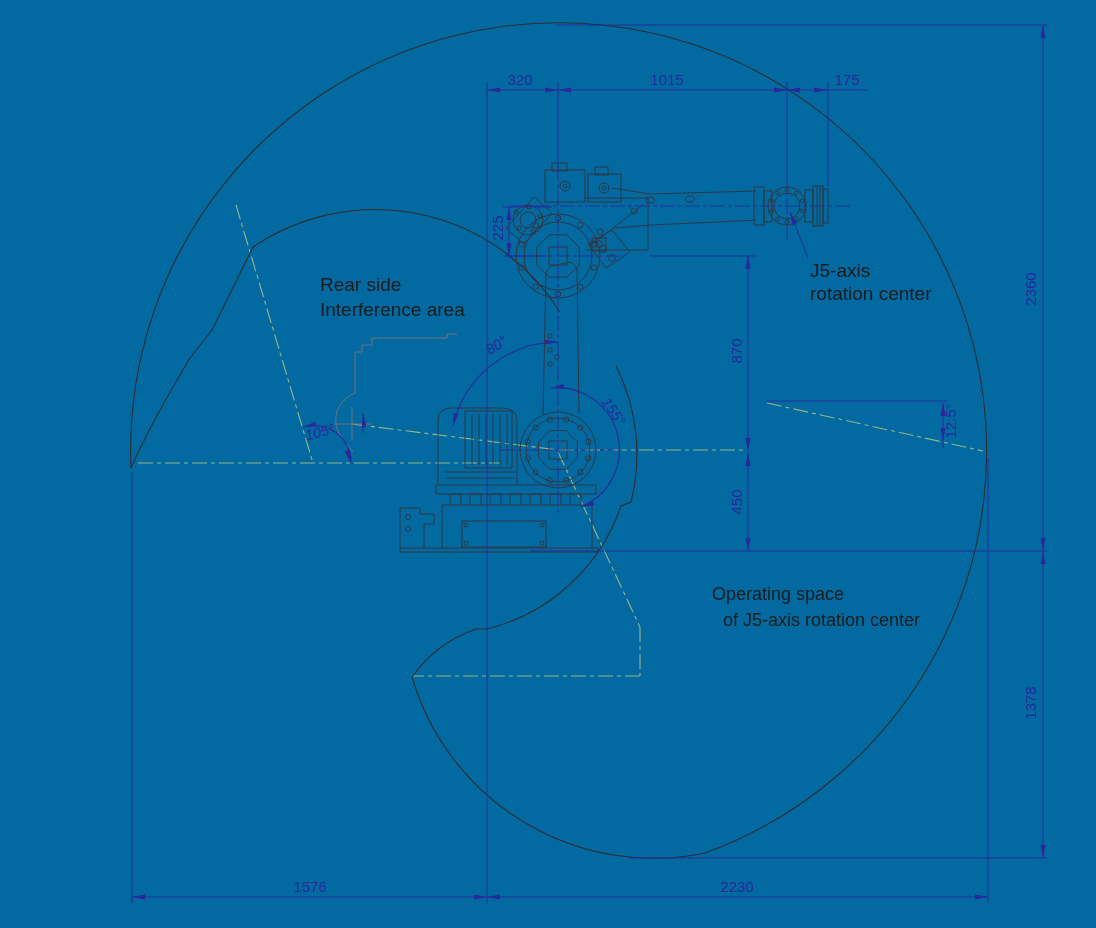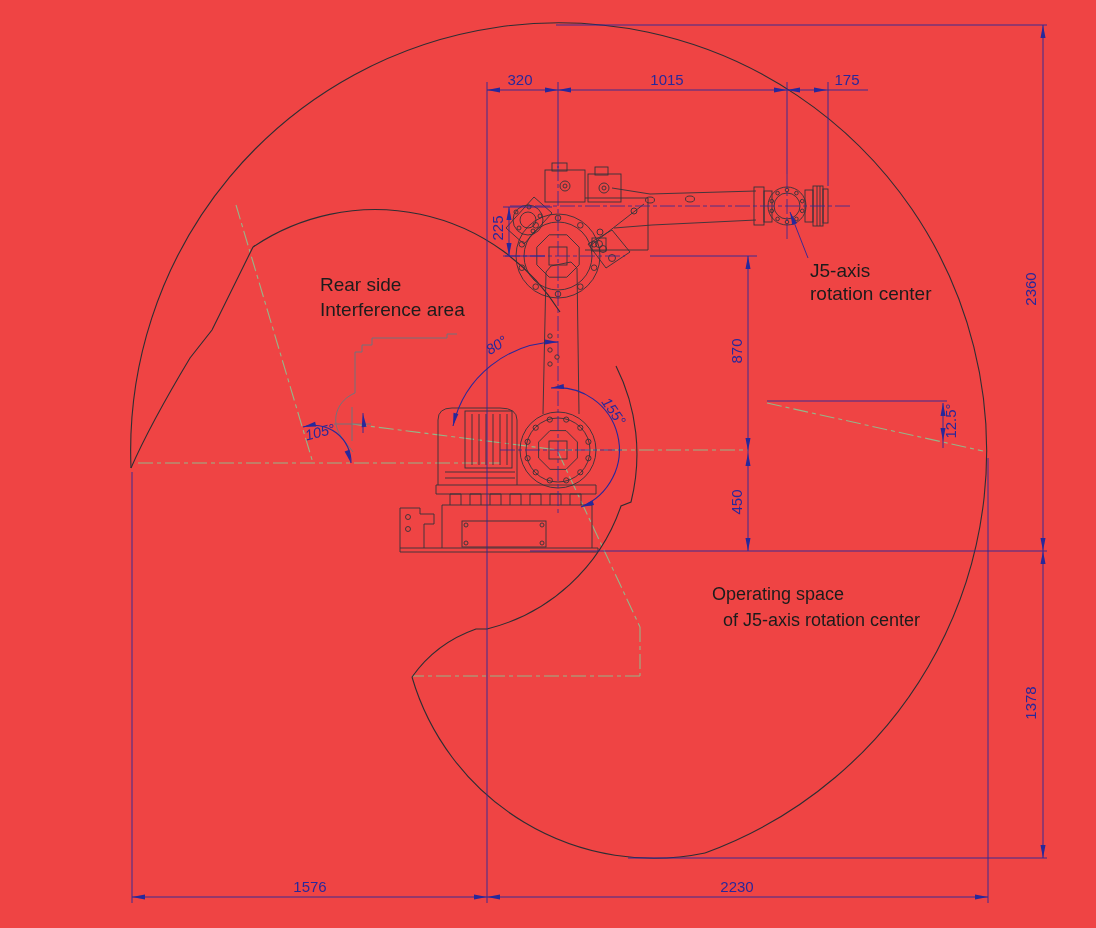--- a/index.html
+++ b/index.html
@@ -1,16 +1,16 @@
 <!DOCTYPE html>
 <html><head>
 <meta charset="utf-8">
 <style>
   html,body{margin:0;padding:0;background:#ffffff;}
-  #stage{position:relative;width:1096px;height:928px;background:#ef4444;overflow:hidden;
+  #stage{position:relative;width:1096px;height:928px;background:#0369a1;overflow:hidden;
          font-family:"Liberation Sans",sans-serif;}
   svg{position:absolute;left:0;top:0;}
   text{font-family:"Liberation Sans",sans-serif;}
   .dimtxt{font-size:15px;fill:#28289b;}
   .angtxt{font-size:14.5px;fill:#28289b;font-style:italic;}
   .lbltxt{font-size:19px;fill:#1c1c1c;}
   .lbltxt2{font-size:18px;fill:#1c1c1c;}
 </style>
 </head>
 <body>

